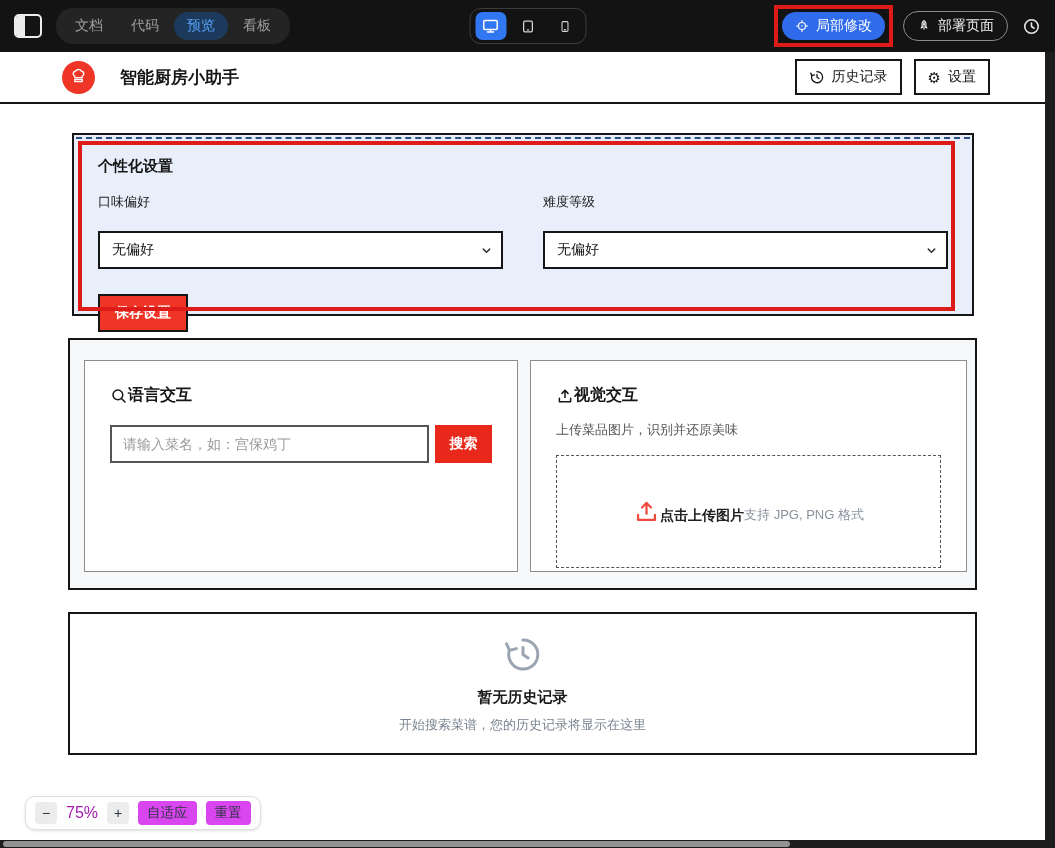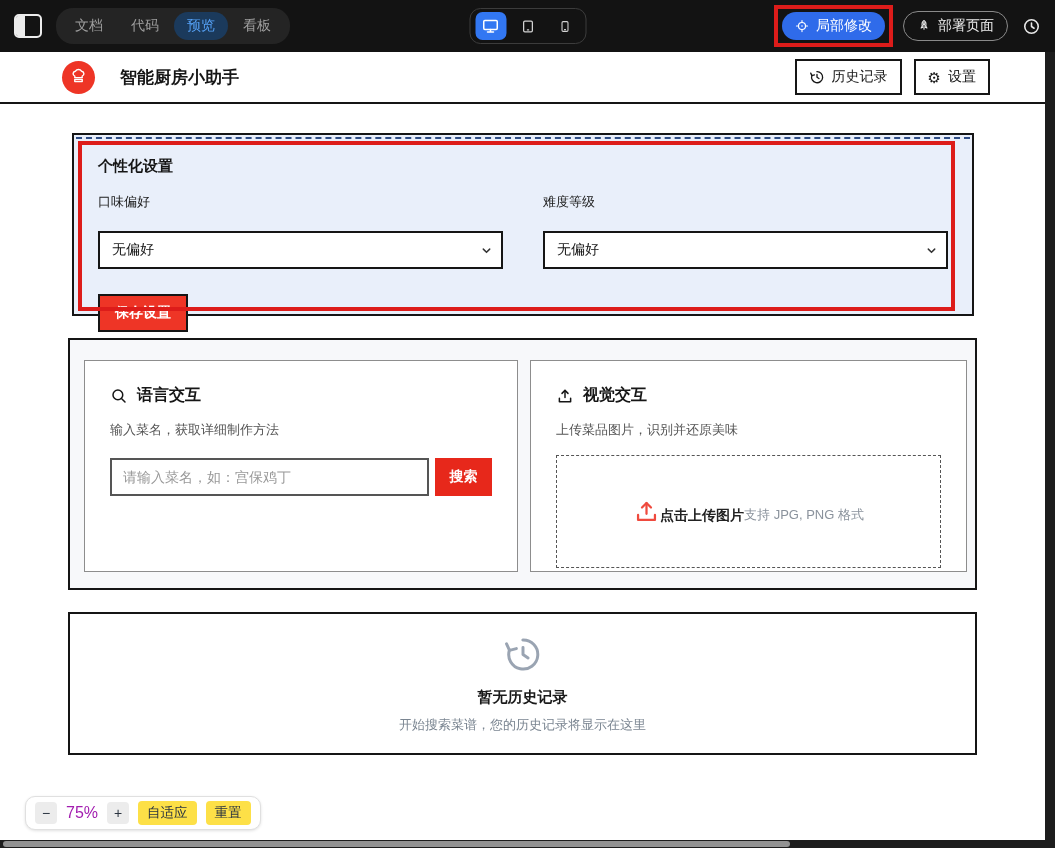--- a/index.html
+++ b/index.html
@@ -86,21 +86,21 @@
   }
 
   
   .section-cards{
     position:absolute;left:68px;top:286px;width:909px;height:252px;box-sizing:border-box;
     background:#f7f8fa;border:2px solid #151515;
   }
   .card{position:absolute;top:20px;height:212px;background:#fff;border:1px solid #8d8d8d;box-sizing:border-box;padding:24px 25px;}
   .card-lang{left:14px;width:434px;}
   .card-visual{left:460px;width:437px;}
-  .card-head{display:flex;align-items:center;gap:9px;font-size:16px;font-weight:700;color:#161616;}
+  .card-head{display:flex;align-items:center;font-size:16px;font-weight:700;color:#161616;}
   .card-sub{font-size:13px;color:#555;margin-top:15px;}
   .search-row{display:flex;margin-top:19px;gap:6px;}
   .search-input{
     flex:1;height:38px;border:2px solid #555;box-sizing:border-box;padding:0 11px;
     font-size:14px;color:#222;outline:none;background:#fff;
     font-family:"Liberation Sans","DejaVu Sans",sans-serif;
   }
   .search-input::placeholder{color:#999;}
   .btn-search{
     width:57px;height:38px;background:#e7281b;border:none;color:#fff;
@@ -126,21 +126,21 @@
   .hist-hint{font-size:13px;color:#7a8591;margin-top:9px;}
 
   
   .zoom-pill{
     position:absolute;left:25px;top:744px;height:34px;background:#fff;
     border:1px solid #e0e0e0;border-radius:10px;box-shadow:0 1px 3px rgba(0,0,0,.12);
     display:flex;align-items:center;gap:9px;padding:0 9px;box-sizing:border-box;
   }
   .zbtn{width:22px;height:22px;background:#ececec;border-radius:4px;display:flex;align-items:center;justify-content:center;font-size:14px;color:#2b3440;cursor:pointer;}
   .zlevel{font-size:16px;color:#a21caf;}
-  .ztext{padding:3px 9px;background:#fde047;border-radius:4px;font-size:13.5px;color:#2b3440;cursor:pointer;white-space:nowrap;}
+  .ztext{padding:3px 9px;background:#d946ef;border-radius:4px;font-size:13.5px;color:#2b3440;cursor:pointer;white-space:nowrap;}
 </style>
 </head>
 <body>
 
 <div class="topbar">
   <div class="panel-toggle"></div>
 
   <div class="tab-pill">
     <div class="tab">文档</div>
     <div class="tab">代码</div>
@@ -270,21 +270,20 @@
     <div class="card card-lang">
       <div class="card-head">
         <span class="icon">
           <svg width="18" height="18" viewBox="0 0 24 24" fill="none" stroke="currentColor" stroke-width="2" stroke-linecap="round">
             <circle cx="10.5" cy="10.5" r="6.5"></circle>
               <path d="M15.6 15.6 20 20"></path>
           </svg>
         </span>
         <span>语言交互</span>
       </div>
-      <div class="card-sub">输入菜名，获取详细制作方法</div>
       <div class="search-row">
         <input class="search-input" type="text" placeholder="请输入菜名，如：宫保鸡丁" style="">
         <button class="btn-search">搜索</button>
       </div>
     </div>
 
     <div class="card card-visual">
       <div class="card-head">
         <span class="icon">
           <svg width="18" height="18" viewBox="0 0 24 24" fill="none" stroke="currentColor" stroke-width="2" stroke-linecap="round" stroke-linejoin="round">

